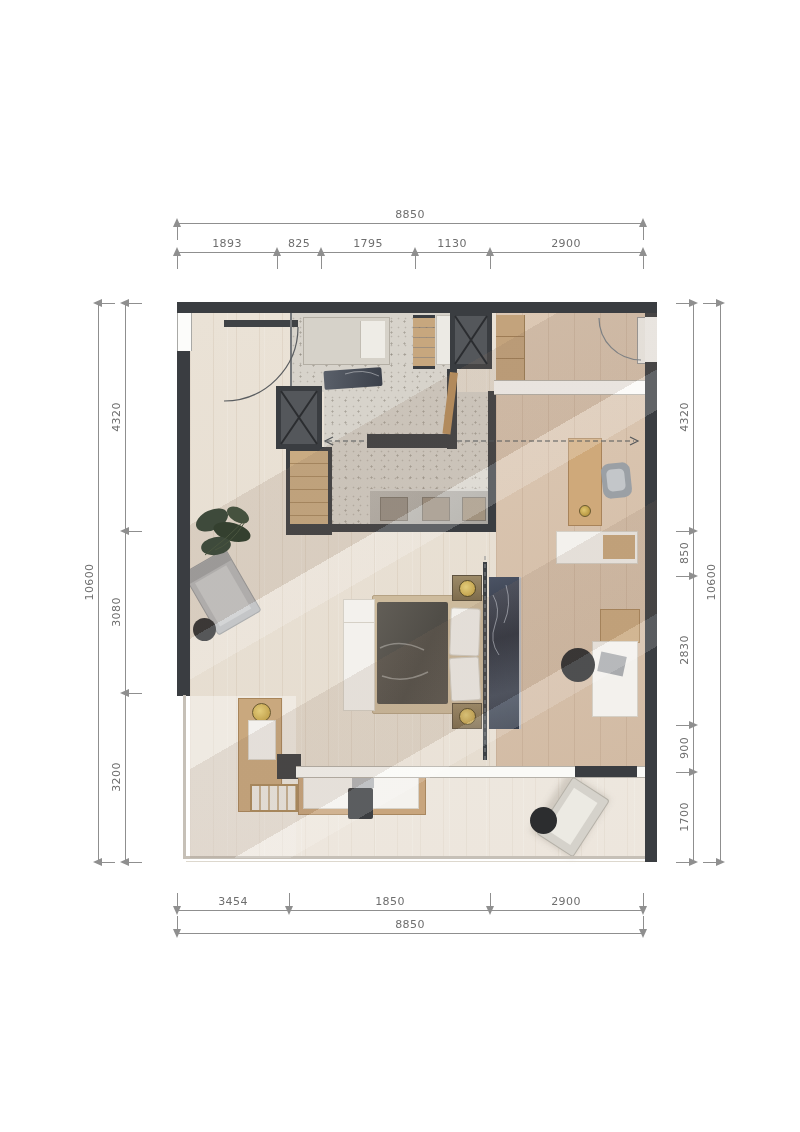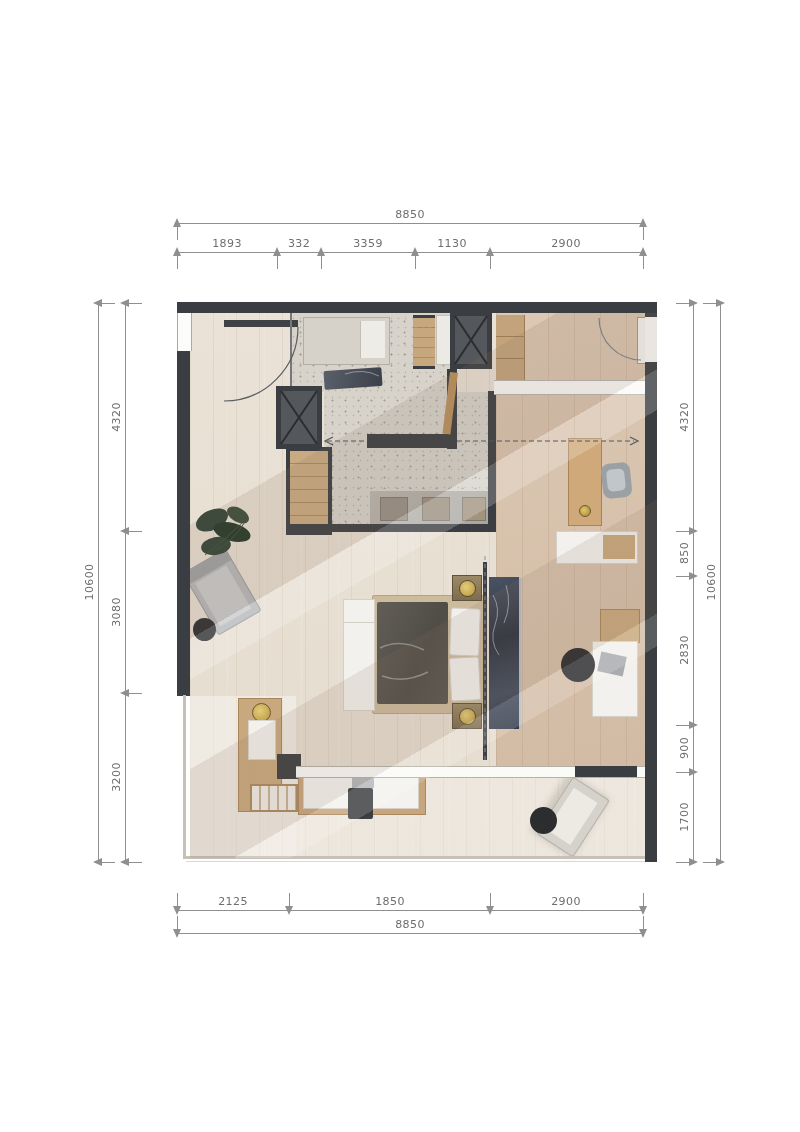--- a/index.html
+++ b/index.html
@@ -313,26 +313,26 @@
       <i class="ar"></i>
       <i class="ex"></i>
     </div>
   <div class="tk rt" style="left:720px;top:862px;">
       <i class="ar"></i>
       <i class="ex"></i>
     </div>
 
   <span class="dlab" style="left:410px;top:221px;">8850</span>
   <span class="dlab" style="left:227px;top:250px;">1893</span>
-  <span class="dlab" style="left:299px;top:250px;">332</span>
-  <span class="dlab" style="left:368px;top:250px;">3359</span>
+  <span class="dlab" style="left:299px;top:250px;">825</span>
+  <span class="dlab" style="left:368px;top:250px;">1795</span>
   <span class="dlab" style="left:452px;top:250px;">1130</span>
   <span class="dlab" style="left:566px;top:250px;">2900</span>
 
-  <span class="dlab" style="left:233px;top:908px;">2125</span>
+  <span class="dlab" style="left:233px;top:908px;">3454</span>
   <span class="dlab" style="left:390px;top:908px;">1850</span>
   <span class="dlab" style="left:566px;top:908px;">2900</span>
   <span class="dlab" style="left:410px;top:931px;">8850</span>
 
   <span class="dlab v" style="left:90px;top:582px;">10600</span>
   <span class="dlab v" style="left:117px;top:417px;">4320</span>
   <span class="dlab v" style="left:117px;top:612px;">3080</span>
   <span class="dlab v" style="left:117px;top:777px;">3200</span>
 
   <span class="dlab v" style="left:685px;top:417px;">4320</span>

